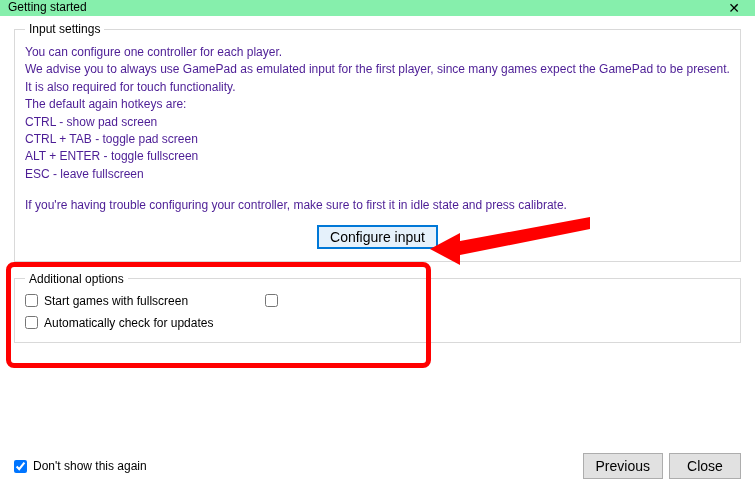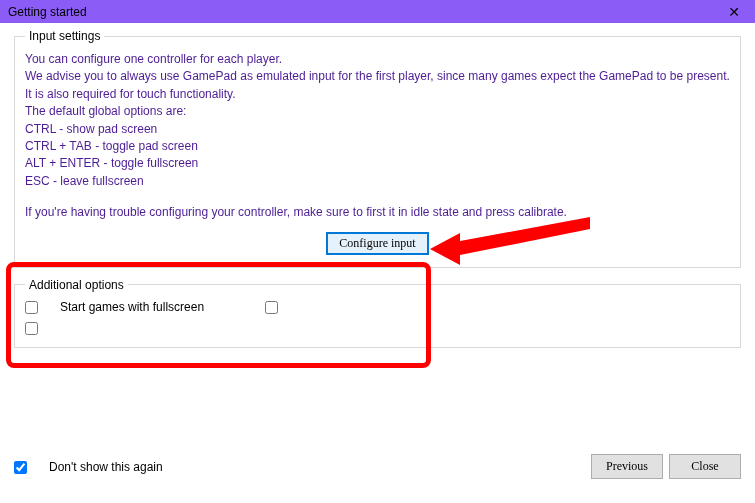--- a/index.html
+++ b/index.html
@@ -6,24 +6,23 @@
     body {
       font-family: "Segoe UI", Tahoma, sans-serif;
       font-size: 12px;
       background: #fff;
       width: 755px;
       height: 503px;
       overflow: hidden;
       position: relative;
     }
     .titlebar {
-      background: #8b5cf6;
-      height: 23px;
+      background: #86efac;
+      height: 16px;
       display: flex;
-      align-items: center;
       justify-content: space-between;
       padding: 0 6px 0 8px;
       color: #000;
       font-size: 12px;
     }
     .titlebar .close {
       font-size: 14px;
       width: 30px;
       text-align: center;
       cursor: pointer;
@@ -51,39 +50,39 @@
     .info-text p { margin: 0; }
     .info-text .gap { height: 14px; }
     .button-row {
       text-align: center;
       margin-top: 10px;
     }
     .btn {
       background: #e1e1e1;
       border: 1px solid #adadad;
       padding: 3px 12px;
-      font-size: 12px;
-      font-family: Liberation Serif, serif;
+      font-size: 14px;
+      font-family: Liberation Sans, sans-serif;
       cursor: pointer;
       min-width: 70px;
     }
     .btn.highlight {
       border: 2px solid #0078d7;
       background: #e5f1fb;
       padding: 2px 11px;
     }
     .options-grid {
       display: grid;
       grid-template-columns: 230px auto;
       gap: 8px 10px;
     }
     .checkbox-label {
       display: flex;
-      align-items: flex-end;
-      gap: 22px;
+      align-items: center;
+      gap: 6px;
       font-size: 12px;
       cursor: pointer;
     }
     .checkbox-label input {
       width: 13px;
       height: 13px;
       cursor: pointer;
     }
     .footer {
       position: absolute;
@@ -122,21 +121,21 @@
 </div>
 
 <div class="content">
 
   <fieldset>
     <legend>Input settings</legend>
     <div class="info-text">
       <p>You can configure one controller for each player.</p>
       <p>We advise you to always use GamePad as emulated input for the first player, since many games expect the GamePad to be present.</p>
       <p>It is also required for touch functionality.</p>
-      <p>The default global options are:</p>
+      <p>The default again hotkeys are:</p>
       <p>CTRL - show pad screen</p>
       <p>CTRL + TAB - toggle pad screen</p>
       <p>ALT + ENTER - toggle fullscreen</p>
       <p>ESC - leave fullscreen</p>
       <div class="gap"></div>
       <p>If you're having trouble configuring your controller, make sure to first it in idle state and press calibrate.</p>
     </div>
     <div class="button-row">
       <button class="btn highlight">Configure input</button>
     </div>
@@ -147,20 +146,21 @@
     <div class="options-grid">
       <label class="checkbox-label">
         <input type="checkbox" style="">
         <span>Start games with fullscreen</span>
       </label>
       <label class="checkbox-label">
         <input type="checkbox" style="">
       </label>
       <label class="checkbox-label">
         <input type="checkbox" style="">
+        <span>Automatically check for updates</span>
       </label>
     </div>
   </fieldset>
 
 </div>
 
 <div class="footer">
   <label class="checkbox-label">
     <input type="checkbox" checked="" style="">
     <span>Don't show this again</span>

